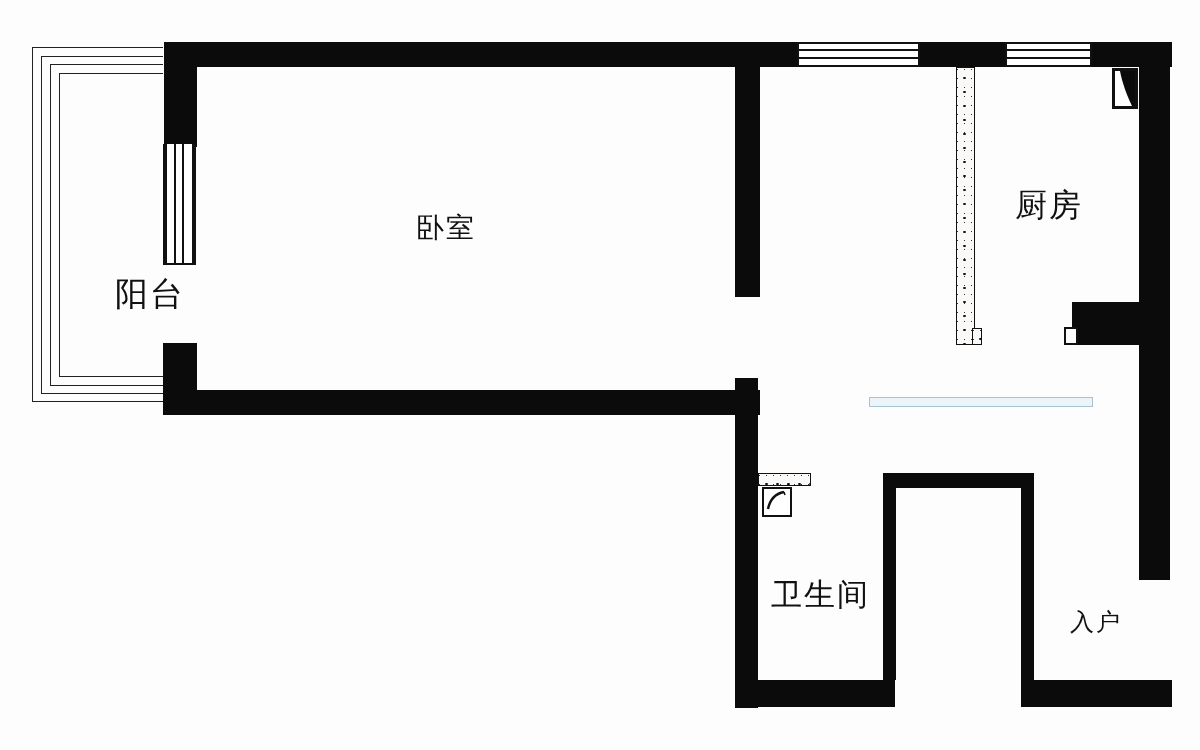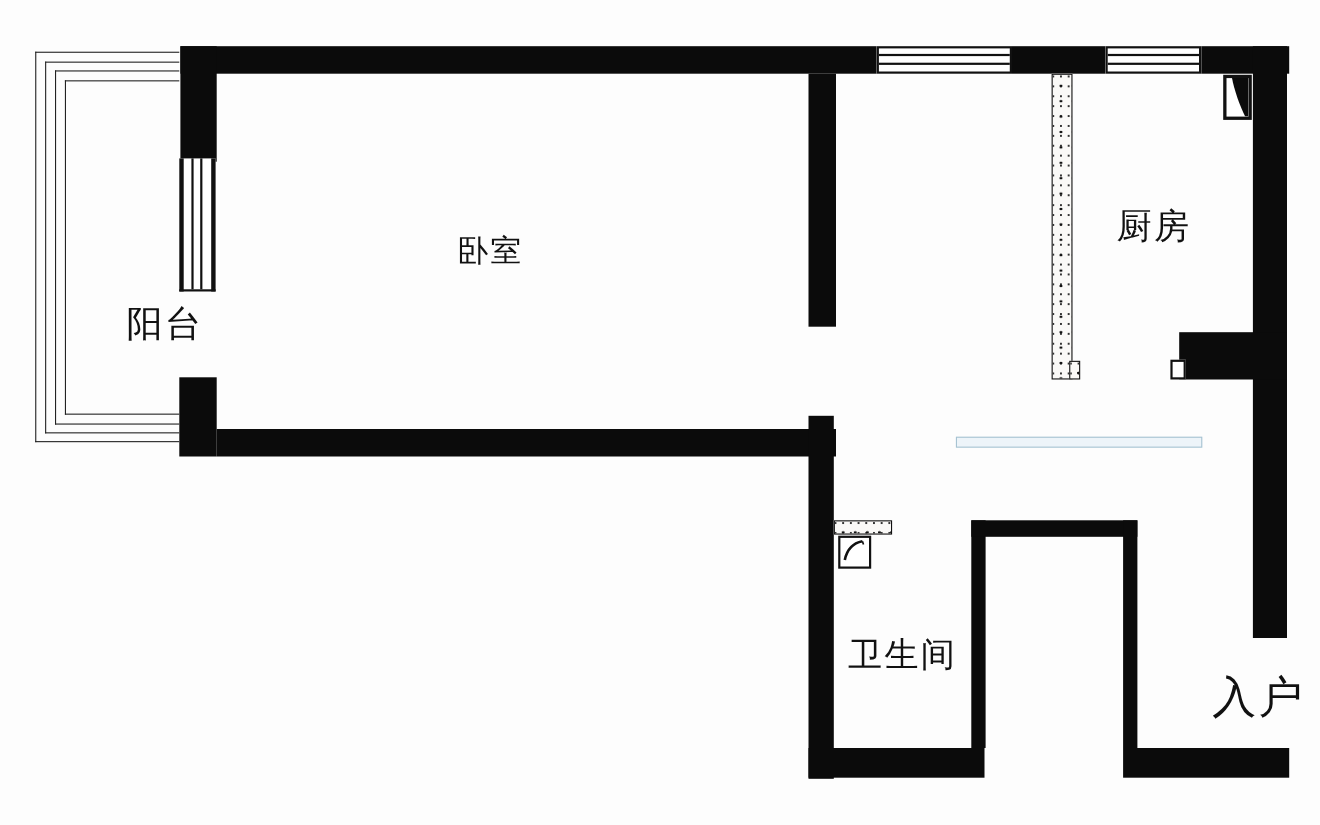--- a/index.html
+++ b/index.html
@@ -92,15 +92,15 @@
   <div class="icon-box" style="left:1112px;top:68px;width:26px;height:41px;border:3px solid #111;">
     <svg width="20" height="35" viewBox="0 0 20 35">
       <path d="M5,0 C7,11 12,25 17,35 L20,35 L20,0 Z" fill="#0b0b0b"></path>
     </svg>
   </div>
 
   <div class="label" style="left:79px;top:272px;font-size:33px;margin-left:36px;">阳台</div>
   <div class="label" style="left:416px;top:209px;font-size:28px;">卧室</div>
   <div class="label" style="left:1015px;top:184px;font-size:32px;text-align:center;">厨房</div>
   <div class="label" style="left:771px;top:574px;font-size:31px;text-align:center;">卫生间</div>
-  <div class="label" style="left:1070px;top:606px;font-size:40px;margin-left:32px;">入户</div>
+  <div class="label" style="left:1070px;top:606px;font-size:24px;">入户</div>
 
 </div>
 
 </body></html>

